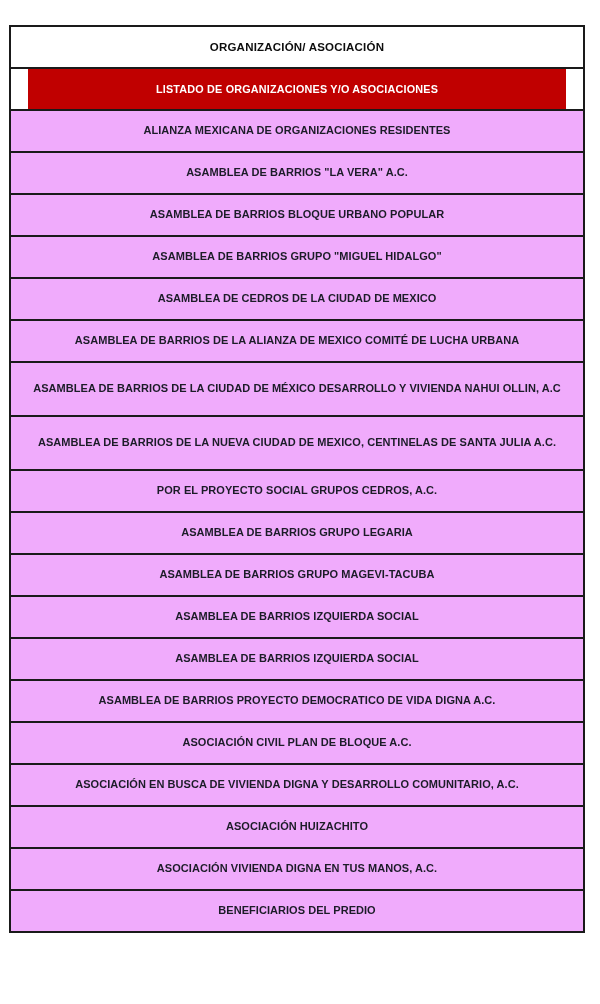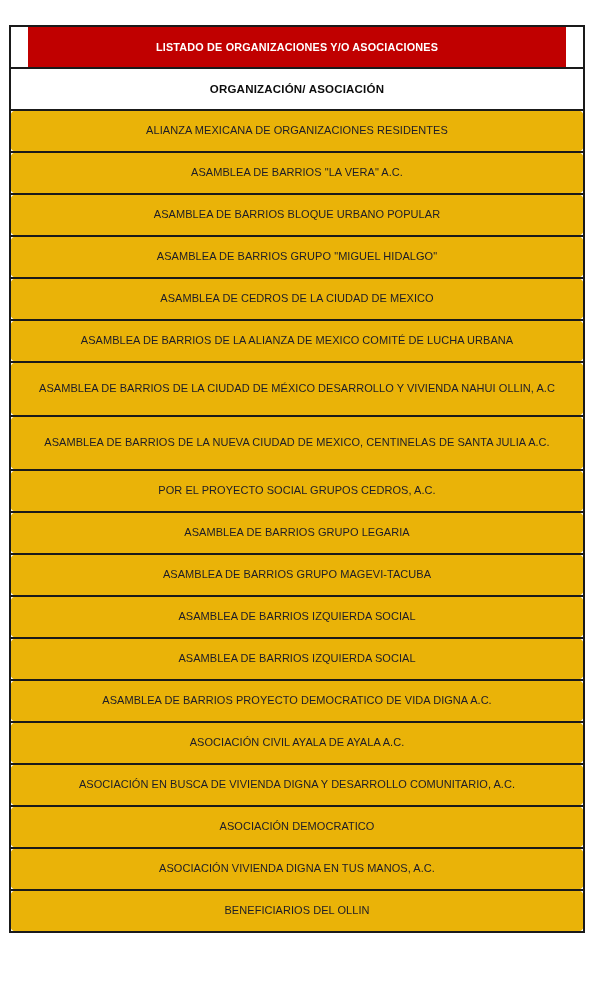--- a/index.html
+++ b/index.html
@@ -61,51 +61,50 @@
     background: #ffffff;
     color: #0d0d0d;
     font-weight: bold;
     font-size: 11.5px;
     letter-spacing: 0.2px;
     height: 42px;
   }
 
   
   td.data-cell {
-    background: #eab308;
+    background: #f0abfc;
     color: #1c1c28;
-    font-weight: normal;
+    font-weight: bold;
     font-size: 11px;
     letter-spacing: 0.05px;
     height: 42px;
     line-height: 1.45;
-    border-radius: 7px;
   }
 
   td.data-cell.two-line {
     height: 54px;
   }
 
   .cell-text {
     display: block;
     white-space: pre-line;
   }
 </style>
 </head>
 <body>
 
 <div class="page">
   <div class="table-wrap">
     <table class="org-table">
       <tbody>
         <tr>
-          <td class="title-cell">LISTADO DE ORGANIZACIONES Y/O ASOCIACIONES</td>
+          <td class="colhead-cell">ORGANIZACIÓN/ ASOCIACIÓN</td>
         </tr>
         <tr>
-          <td class="colhead-cell">ORGANIZACIÓN/ ASOCIACIÓN</td>
+          <td class="title-cell">LISTADO DE ORGANIZACIONES Y/O ASOCIACIONES</td>
         </tr>
       </tbody>
       <tbody id="rows-body">
           <tr>
             <td class="data-cell">
               <span class="cell-text">ALIANZA MEXICANA DE ORGANIZACIONES RESIDENTES</span>
             </td>
           </tr>
           <tr>
             <td class="data-cell">
@@ -167,39 +166,39 @@
               <span class="cell-text">ASAMBLEA DE BARRIOS IZQUIERDA SOCIAL</span>
             </td>
           </tr>
           <tr>
             <td class="data-cell">
               <span class="cell-text">ASAMBLEA DE BARRIOS PROYECTO DEMOCRATICO DE VIDA DIGNA A.C.</span>
             </td>
           </tr>
           <tr>
             <td class="data-cell">
-              <span class="cell-text">ASOCIACIÓN CIVIL AYALA DE AYALA A.C.</span>
+              <span class="cell-text">ASOCIACIÓN CIVIL PLAN DE BLOQUE A.C.</span>
             </td>
           </tr>
           <tr>
             <td class="data-cell">
               <span class="cell-text">ASOCIACIÓN EN BUSCA DE VIVIENDA DIGNA Y DESARROLLO COMUNITARIO, A.C.</span>
             </td>
           </tr>
           <tr>
             <td class="data-cell">
-              <span class="cell-text">ASOCIACIÓN DEMOCRATICO</span>
+              <span class="cell-text">ASOCIACIÓN HUIZACHITO</span>
             </td>
           </tr>
           <tr>
             <td class="data-cell">
               <span class="cell-text">ASOCIACIÓN VIVIENDA DIGNA EN TUS MANOS, A.C.</span>
             </td>
           </tr>
           <tr>
             <td class="data-cell">
-              <span class="cell-text">BENEFICIARIOS DEL OLLIN</span>
+              <span class="cell-text">BENEFICIARIOS DEL PREDIO</span>
             </td>
           </tr>
         </tbody>
     </table>
   </div>
 </div>
 
 </body></html>

